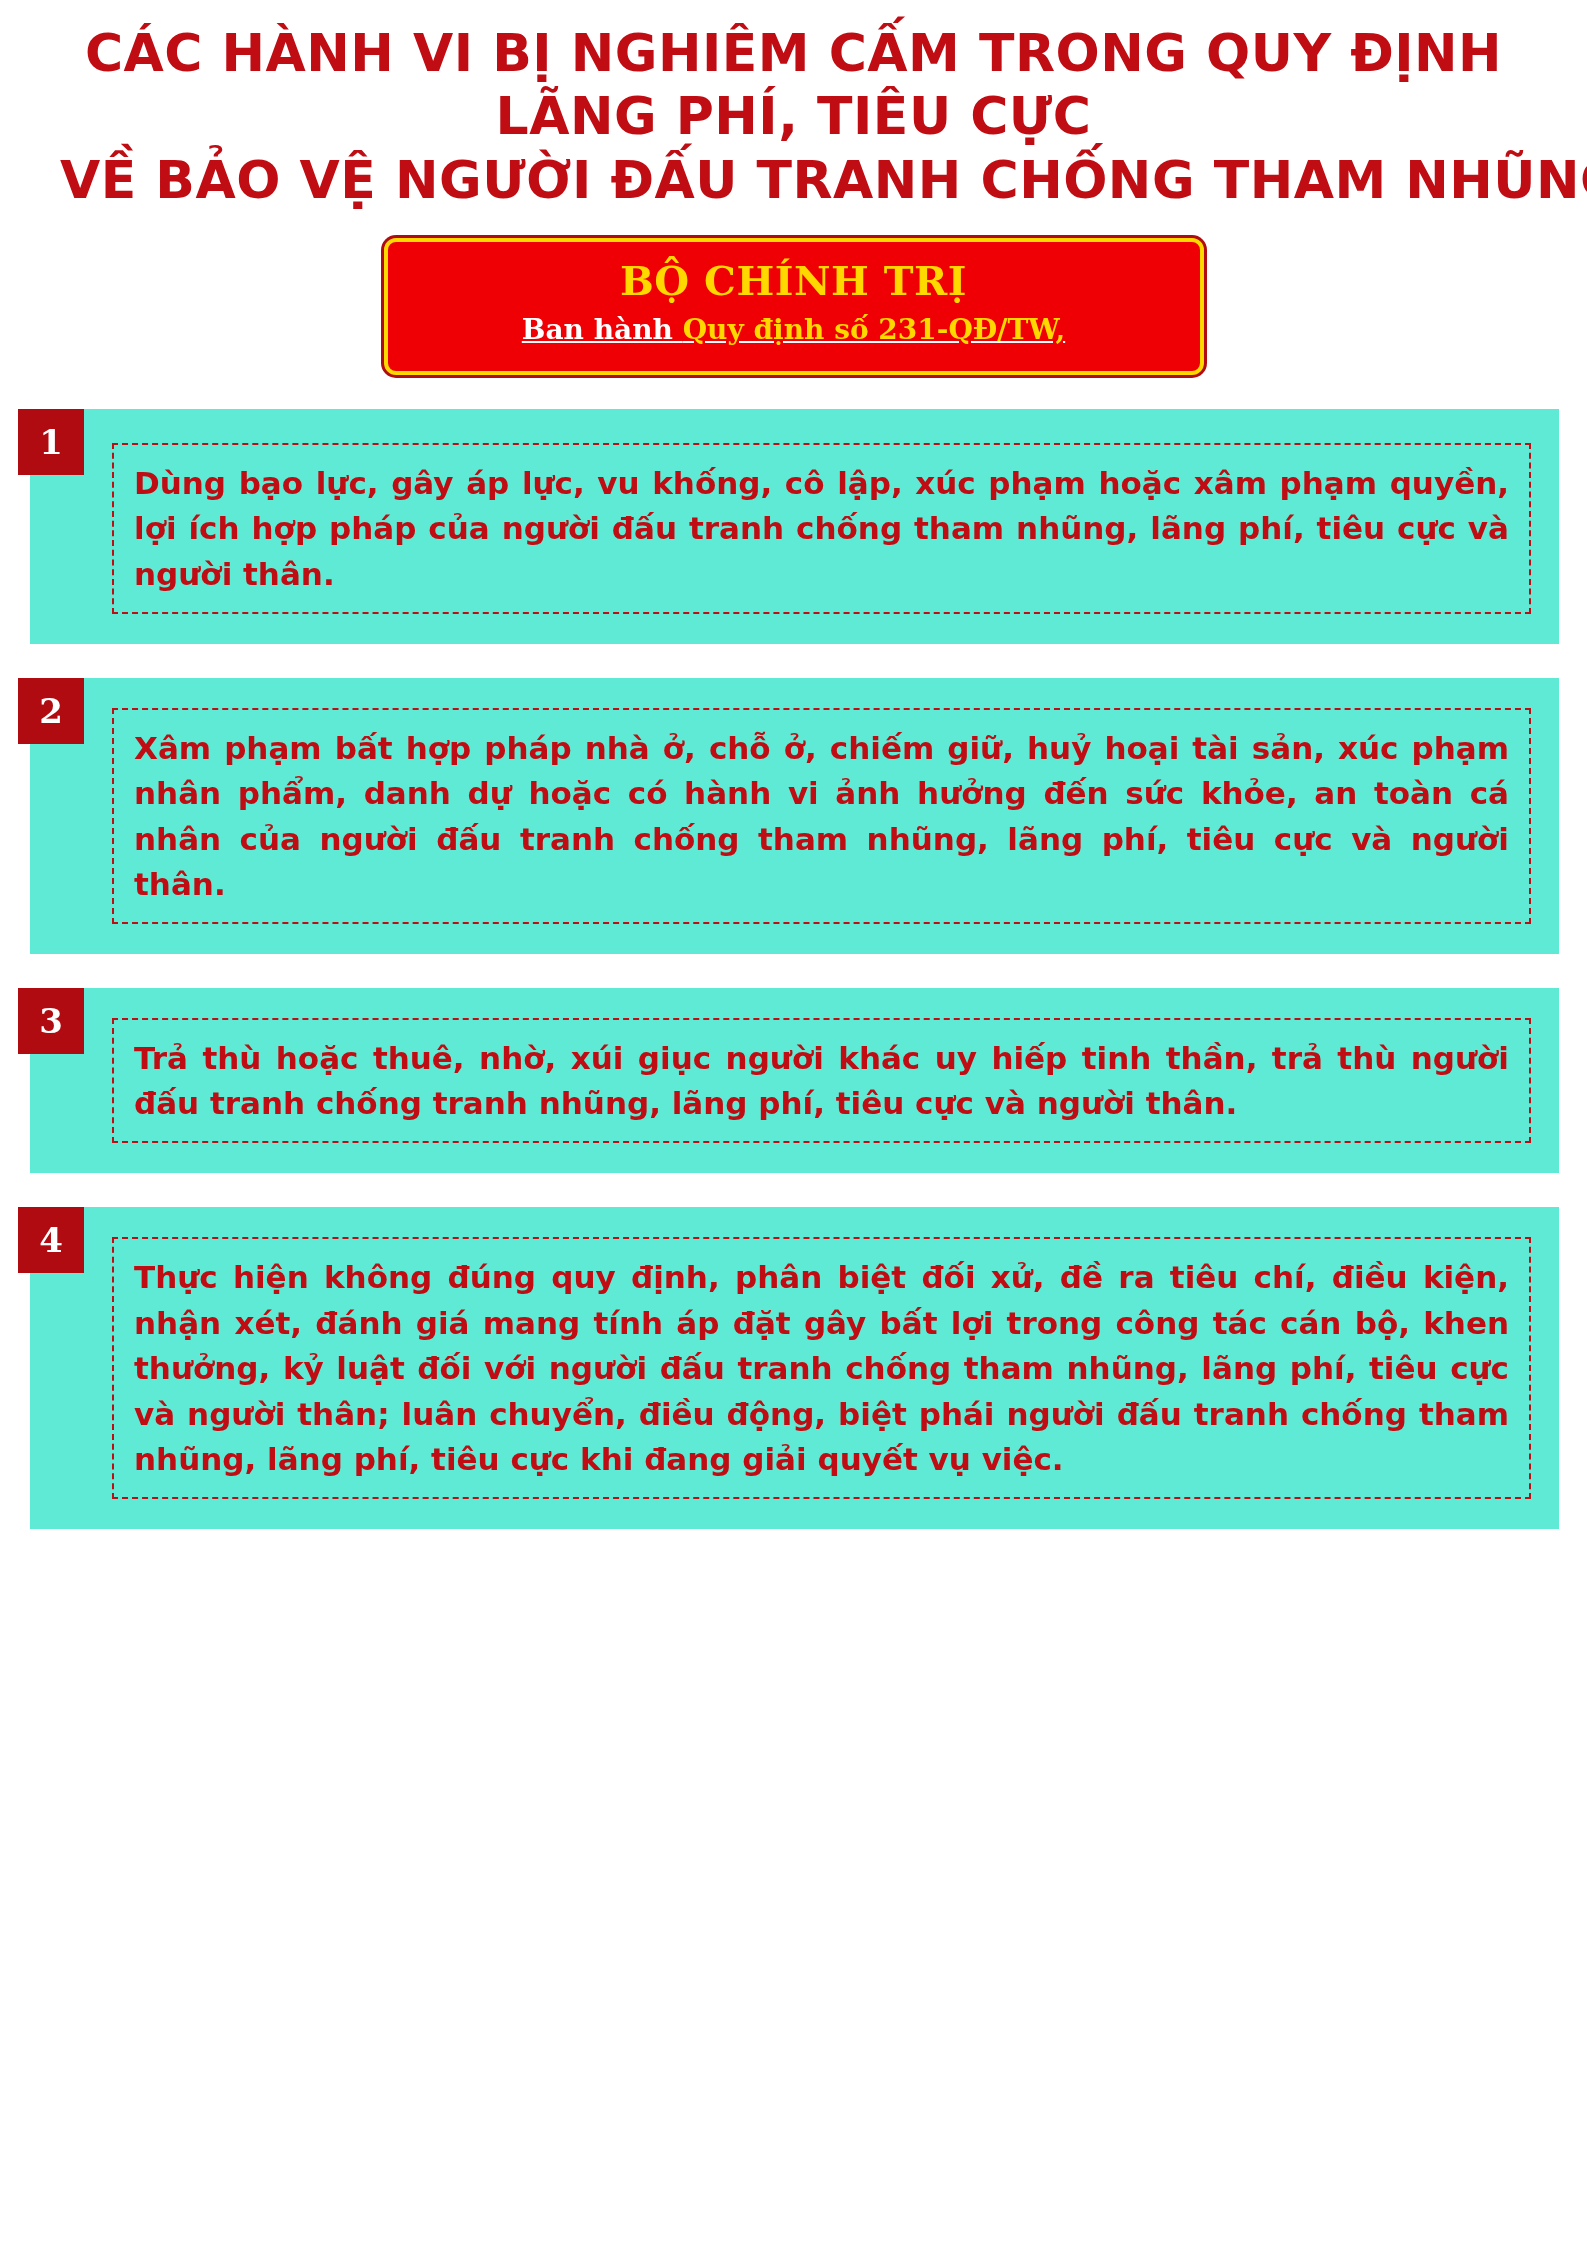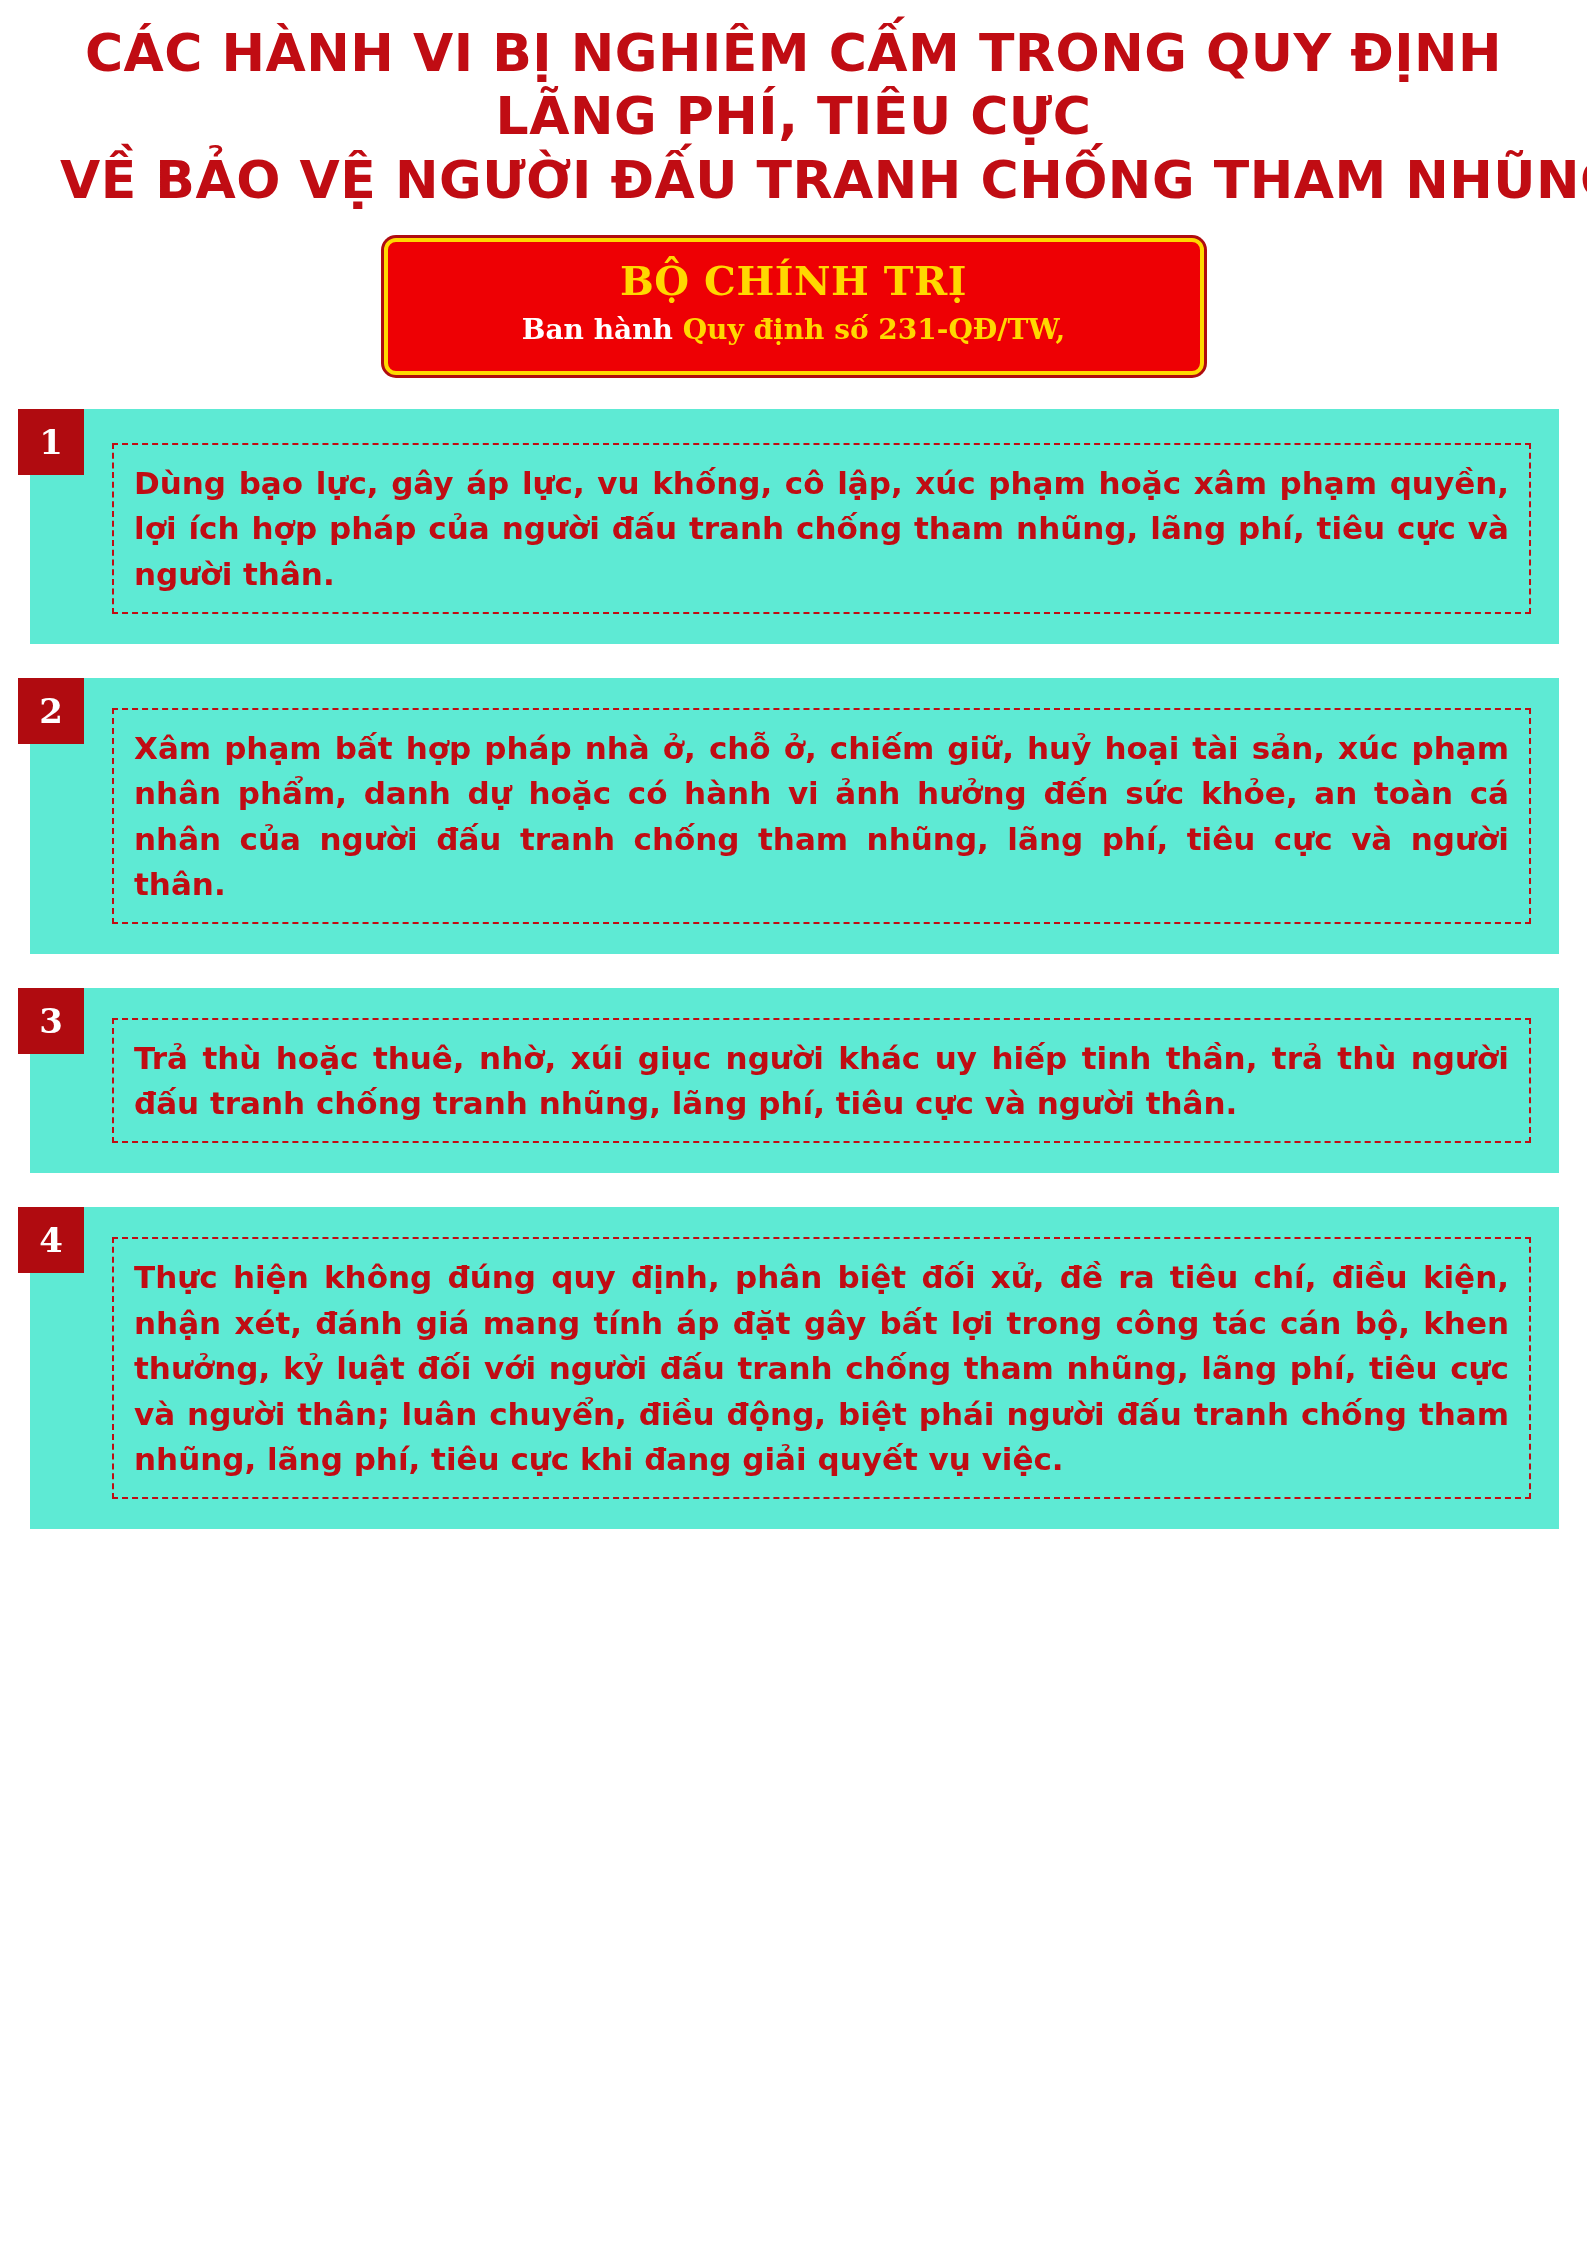--- a/index.html
+++ b/index.html
@@ -54,20 +54,21 @@
     font-weight: 700;
     line-height: 1.15;
     margin-bottom: 6px;
     letter-spacing: 0.5px;
   }
   .banner-body {
     color: #ffffff;
     font-size: 28px;
     font-weight: 700;
     line-height: 1.45;
+    text-decoration: underline;
   }
   .banner-body .hl {
     color: #ffd800;
   }
 
   
   .items {
     margin-top: 18px;
     position: relative;
   }

